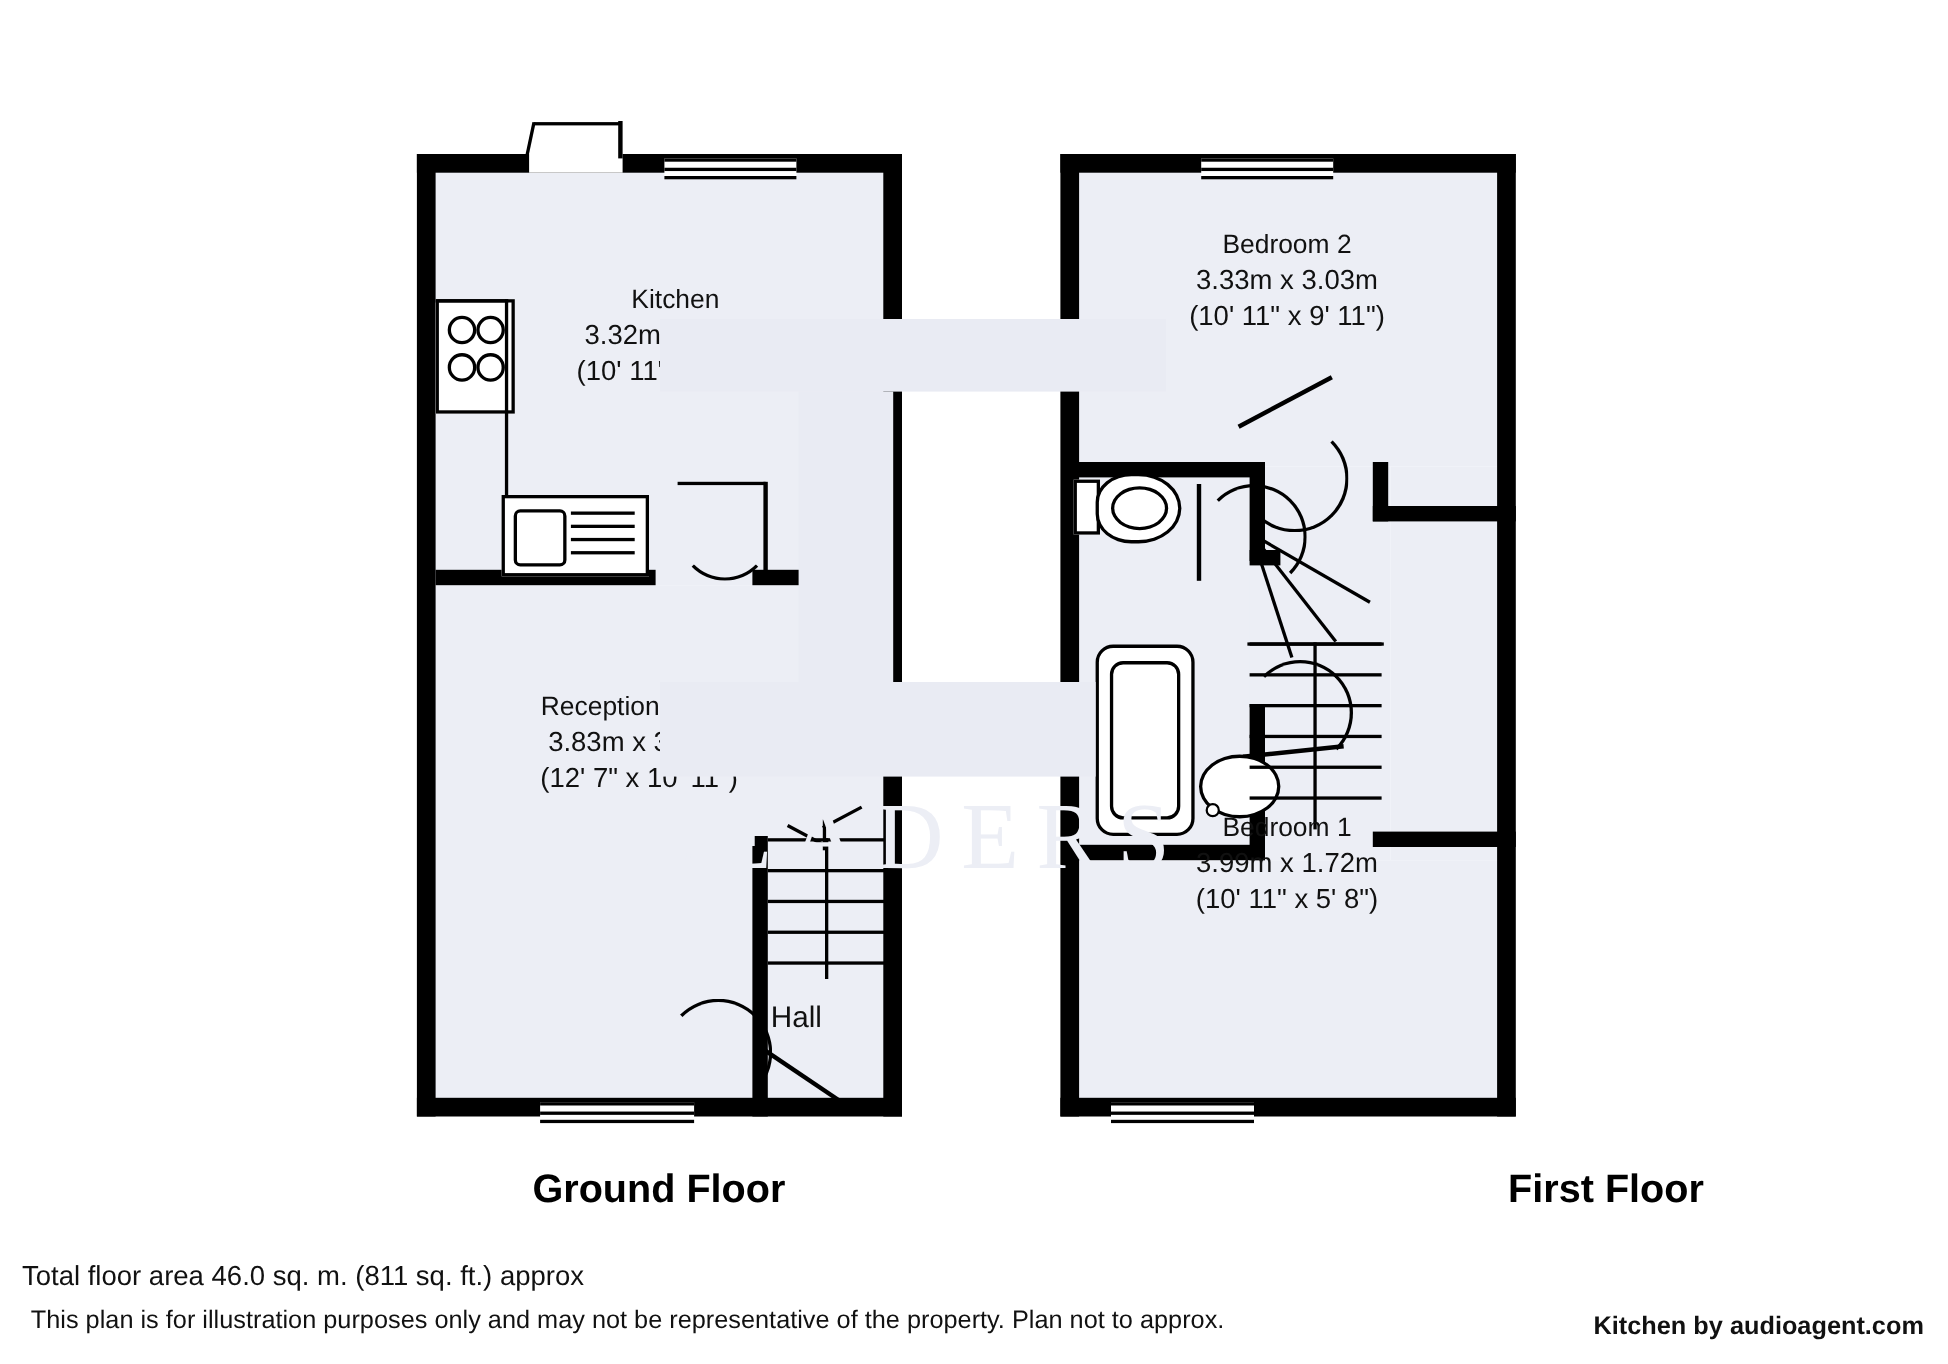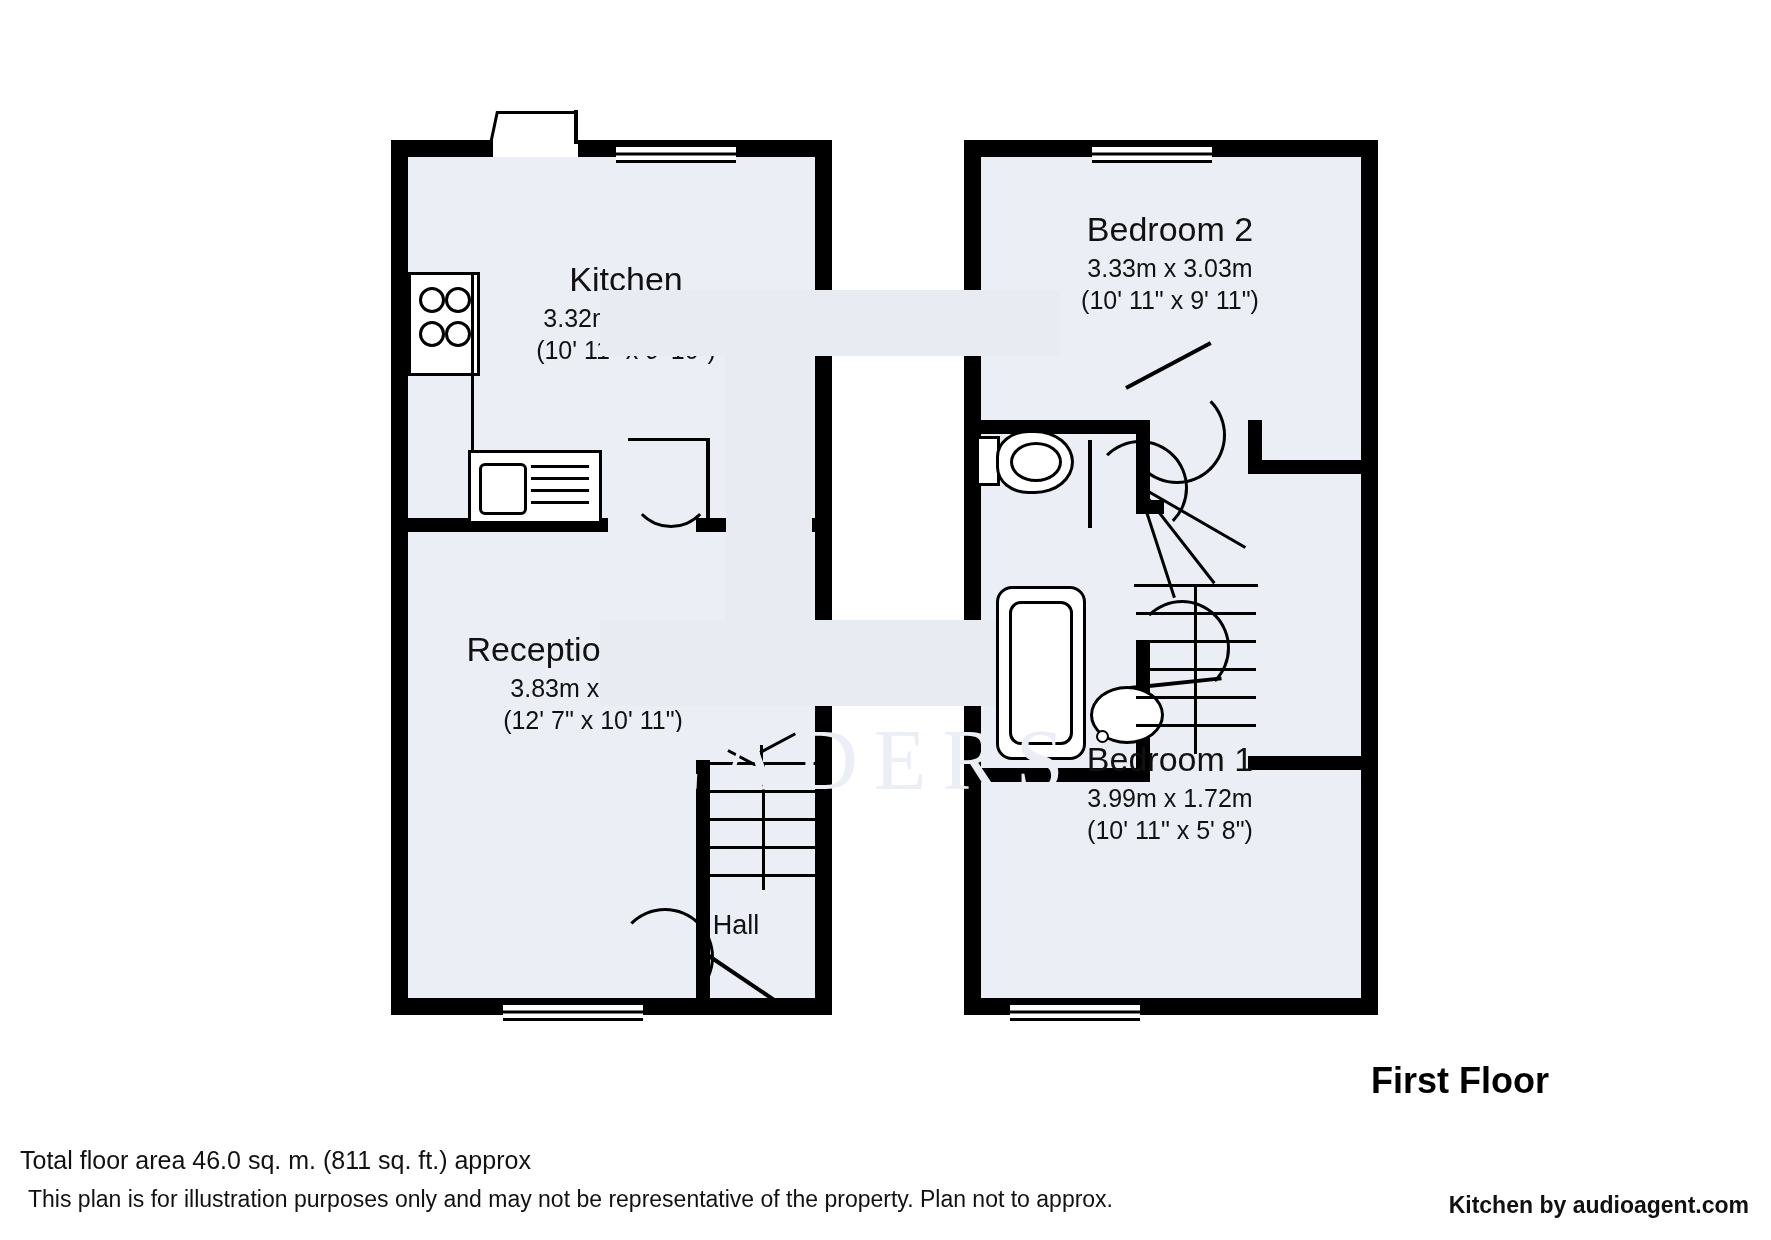--- a/index.html
+++ b/index.html
@@ -23,21 +23,21 @@
   .thinline { position: absolute; background: #000000; }
   .white { position: absolute; background: #ffffff; }
 
   .room-label {
     position: absolute;
     text-align: center;
     line-height: 1.28;
     color: #111111;
     pointer-events: none;
   }
-  .room-name { font-size: 34px; font-weight: 400; }
+  .room-name { font-size: 24px; font-weight: 400; }
   .room-dim  { font-size: 25px; }
   .room-dim2 { font-size: 25px; }
 
   .small .room-name { font-size: 21px; }
   .small .room-dim  { font-size: 18px; }
   .small .room-dim2 { font-size: 18px; }
 
   .floor-title {
     position: absolute;
     font-size: 36px;
@@ -119,21 +119,21 @@
   
   .door-arc {
     position: absolute;
     border: 3px solid #000;
     border-radius: 50%;
   }
 </style>
 </head>
 <body>
 
-<div class="abs" style="left:16px;top:0;width:880px;height:1060px;">
+<div class="abs" style="left:4px;top:0;width:880px;height:1060px;">
 
   <div class="fill" style="left:386px;top:152px;width:418px;height:380px;"></div>
   <div class="fill" style="left:386px;top:532px;width:418px;height:468px;"></div>
 
   <div class="wall" style="left:375px;top:140px;width:441px;height:17px;"></div>
   <div class="wall" style="left:375px;top:140px;width:17px;height:875px;"></div>
   <div class="wall" style="left:799px;top:140px;width:17px;height:875px;"></div>
   <div class="wall" style="left:375px;top:998px;width:441px;height:17px;"></div>
 
   <div class="window" style="left:600px;top:144px;width:120px;height:13px;"></div>
@@ -199,20 +199,21 @@
   <div class="room-label" style="left:412px;top:628px;width:330px;">
     <div class="room-name">Reception Room</div>
     <div class="room-dim">3.83m x 3.33m</div>
     <div class="room-dim2">(12' 7" x 10' 11")</div>
   </div>
 
   <div class="room-label" style="left:660px;top:908px;width:120px;">
     <div class="room-name" style="font-size:27px;">Hall</div>
   </div>
 
+  <div class="floor-title" style="left:330px;top:1060px;width:530px;">Ground Floor</div>
 </div>
 
 <div class="abs" style="left:880px;top:0;width:891px;height:1060px;">
 
   <div class="fill" style="left:94px;top:152px;width:390px;height:272px;"></div>
   <div class="fill" style="left:94px;top:424px;width:290px;height:358px;"></div>
   <div class="fill" style="left:384px;top:424px;width:100px;height:358px;"></div>
   <div class="fill" style="left:94px;top:782px;width:390px;height:218px;"></div>
   <div class="fill" style="left:256px;top:520px;width:120px;height:250px;"></div>
 

